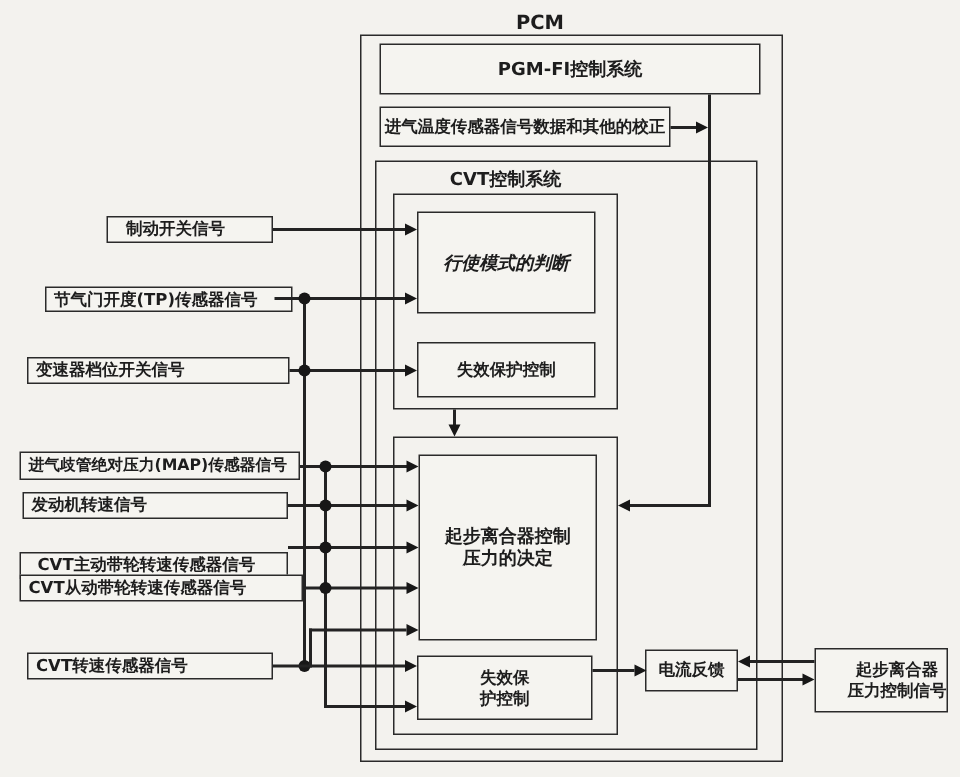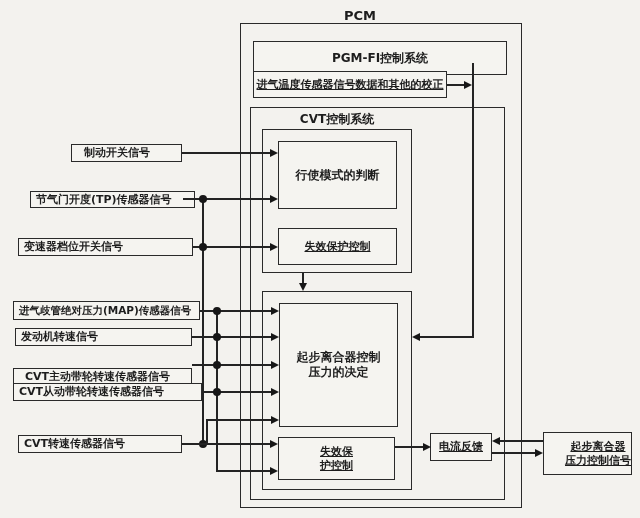--- a/index.html
+++ b/index.html
@@ -51,45 +51,45 @@
   .arr-r{position:absolute;width:0;height:0;
     border-top:4.5px solid transparent;border-bottom:4.5px solid transparent;
     border-left:8px solid #171717;}
   .arr-l{position:absolute;width:0;height:0;
     border-top:4.5px solid transparent;border-bottom:4.5px solid transparent;
     border-right:8px solid #171717;}
   .arr-d{position:absolute;width:0;height:0;
     border-left:4.5px solid transparent;border-right:4.5px solid transparent;
     border-top:8px solid #171717;}
   .fs12{font-size:12px;}
-  .fs11{font-size:11px;text-decoration:underline;}
+  .fs11{font-size:11px;}
   .two-line span{display:block;}
 </style>
 </head>
 <body>
 
 <div class="stage">
 
   <div class="lbl" style="left:330px;top:8px;width:60px;font-size:13px;">PCM</div>
   <div class="frame" style="left:240px;top:23px;width:282px;height:485px;"></div>
 
-  <div class="box fs12" style="left:253px;top:41px;width:254px;height:34px;">
+  <div class="box fs12" style="left:253px;top:29px;width:254px;height:34px;">
     <span>PGM-FI控制系统</span>
   </div>
 
   <div class="box fs11" style="left:253px;top:71px;width:194px;height:27px;">
     <span>进气温度传感器信号数据和其他的校正</span>
   </div>
 
   <div class="frame" style="left:250px;top:107px;width:255px;height:393px;"></div>
   <div class="lbl fs12" style="left:262px;top:111px;width:150px;">CVT控制系统</div>
 
   <div class="frame" style="left:262px;top:129px;width:150px;height:144px;"></div>
 
-  <div class="box fs12" style="left:278px;top:141px;width:119px;height:68px;">
+  <div class="box fs12" style="left:278px;top:141px;width:119px;height:68px;font-style:italic;">
     <span>行使模式的判断</span>
   </div>
 
   <div class="box fs11" style="left:278px;top:228px;width:119px;height:37px;">
     <span>失效保护控制</span>
   </div>
 
   <div class="frame" style="left:262px;top:291px;width:150px;height:199px;"></div>
 
   <div class="box fs12 two-line" style="left:279px;top:303px;width:119px;height:124px;">

